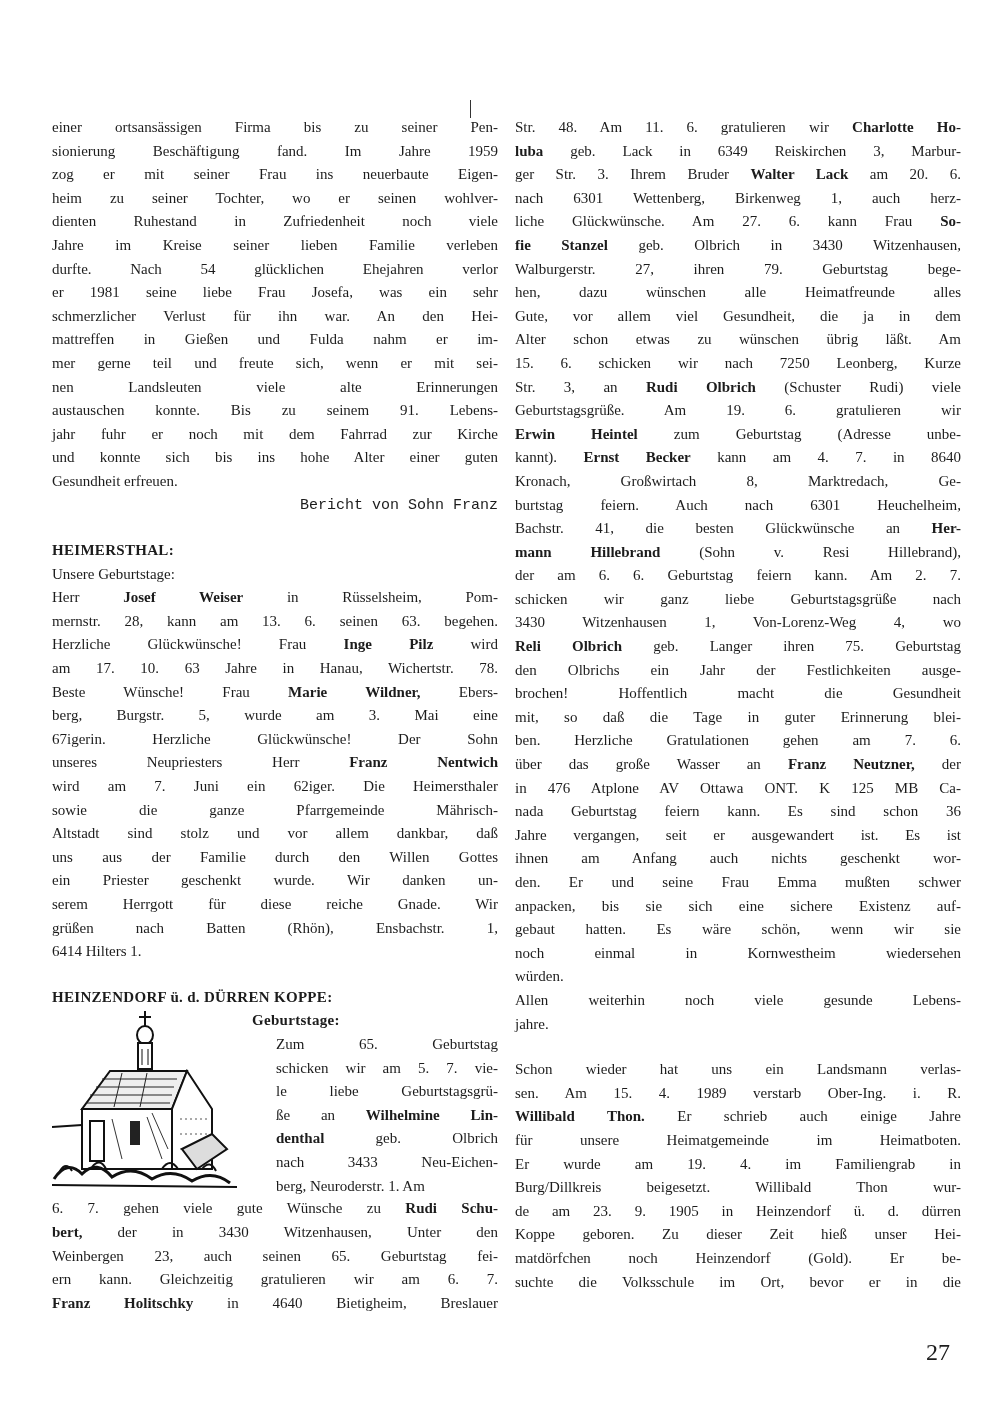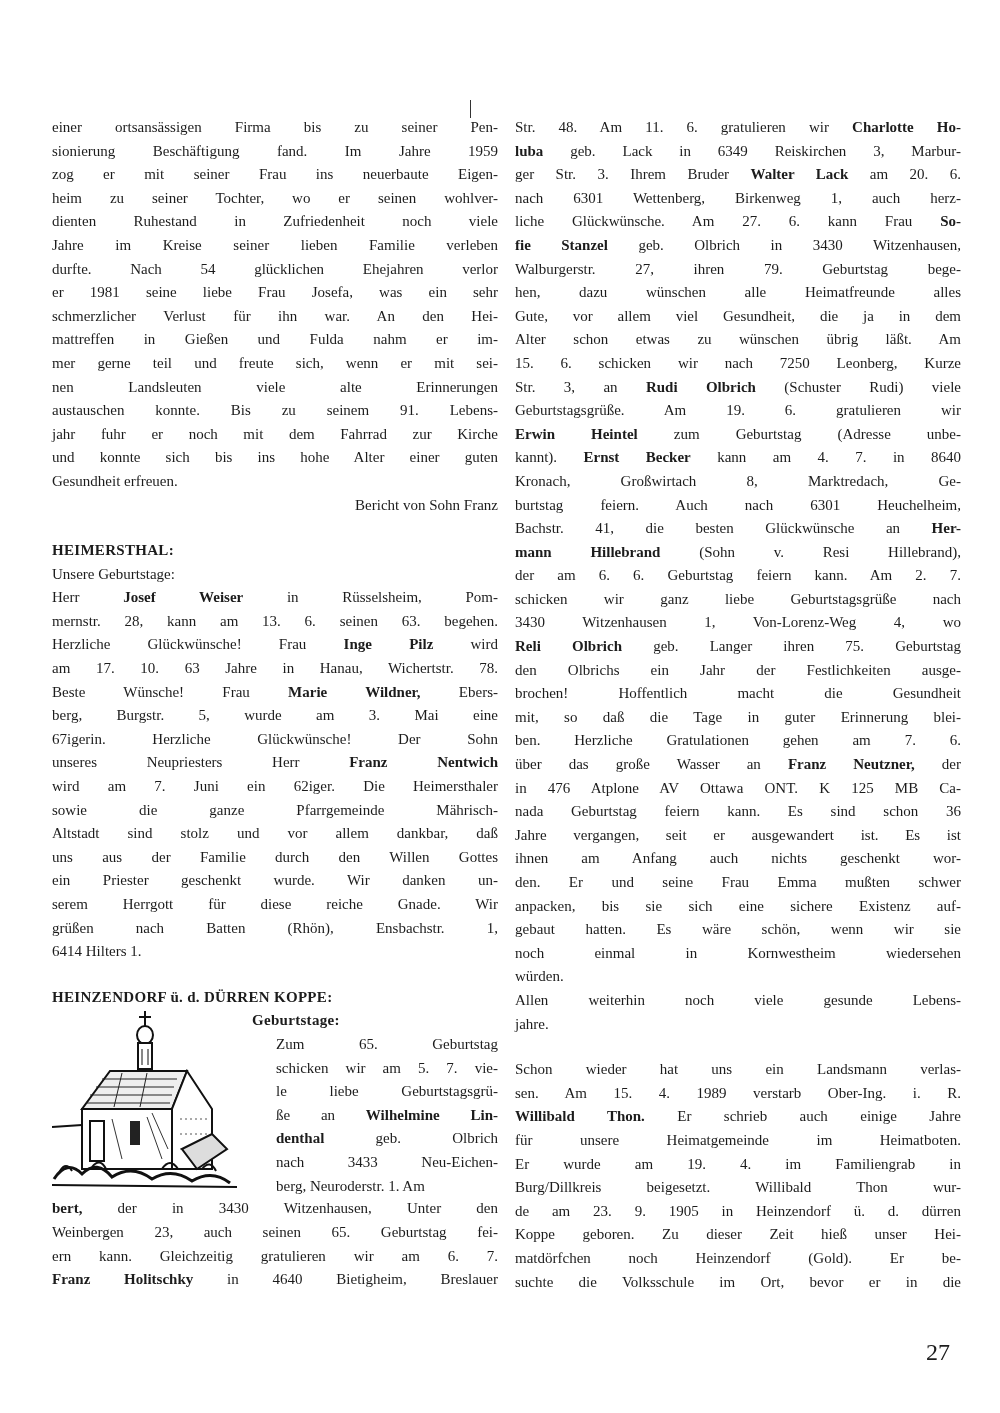--- a/index.html
+++ b/index.html
@@ -3,21 +3,21 @@
 <meta charset="utf-8">
 <style>
   html, body { margin: 0; padding: 0; background: #ffffff; }
   body { width: 1000px; height: 1413px; position: relative; overflow: hidden;
          font-family: "Liberation Serif", "DejaVu Serif", serif; color: #1c1c1c; }
   .col { position: absolute; top: 116px; width: 446px; font-size: 15px; line-height: 23.6px; }
   .col-left { left: 52px; }
   .col-right { left: 515px; }
   .line { display: block; white-space: nowrap; text-align: justify; text-align-last: justify; height: 23.6px; }
   .line.last { text-align-last: left; }
-  .line.right { text-align-last: right; text-align: right; }
+  .line.right { text-align-last: right; text-align: right; font-family: Liberation Mono, monospace; }
   .b { font-weight: bold; }
   .heading { font-weight: bold; display: block; white-space: nowrap; height: 23.6px; letter-spacing: 0.3px; }
   .gap-lg { display: block; height: 22px; }
   .page-number { position: absolute; left: 926px; top: 1339px; font-size: 24px; }
   .float-area { position: relative; height: 188px; }
   .church { position: absolute; left: 0; top: 0; width: 195px; height: 188px; }
   .float-text { position: absolute; left: 200px; top: 0; width: 246px; }
   .float-text .line { height: 23.6px; margin-left: 24px; }
   .pen-mark { position: absolute; left: 470px; top: 100px; width: 1px; height: 18px; background: #333; }
 </style>
@@ -122,20 +122,21 @@
             <span class="line"><span>schicken wir am 5. 7. vie-</span></span>
             <span class="line"><span>le liebe Geburtstagsgrü-</span></span>
             <span class="line"><span>ße an </span><span class="b">Wilhelmine Lin-</span></span>
             <span class="line"><span class="b">denthal</span><span> geb. Olbrich</span></span>
             <span class="line"><span>nach 3433 Neu-Eichen-</span></span>
             <span class="line last"><span>berg, Neuroderstr. 1. Am</span></span>
           </div>
       </div>
     </div>
     <div>
+        <span class="line"><span>6. 7. gehen viele gute Wünsche zu </span><span class="b">Rudi Schu-</span></span>
         <span class="line"><span class="b">bert,</span><span> der in 3430 Witzenhausen, Unter den</span></span>
         <span class="line"><span>Weinbergen 23, auch seinen 65. Geburtstag fei-</span></span>
         <span class="line"><span>ern kann. Gleichzeitig gratulieren wir am 6. 7.</span></span>
         <span class="line"><span class="b">Franz Holitschky</span><span> in 4640 Bietigheim, Breslauer</span></span>
       </div>
   </div>
 </div>
 
 <div class="col col-right">
   <div>

